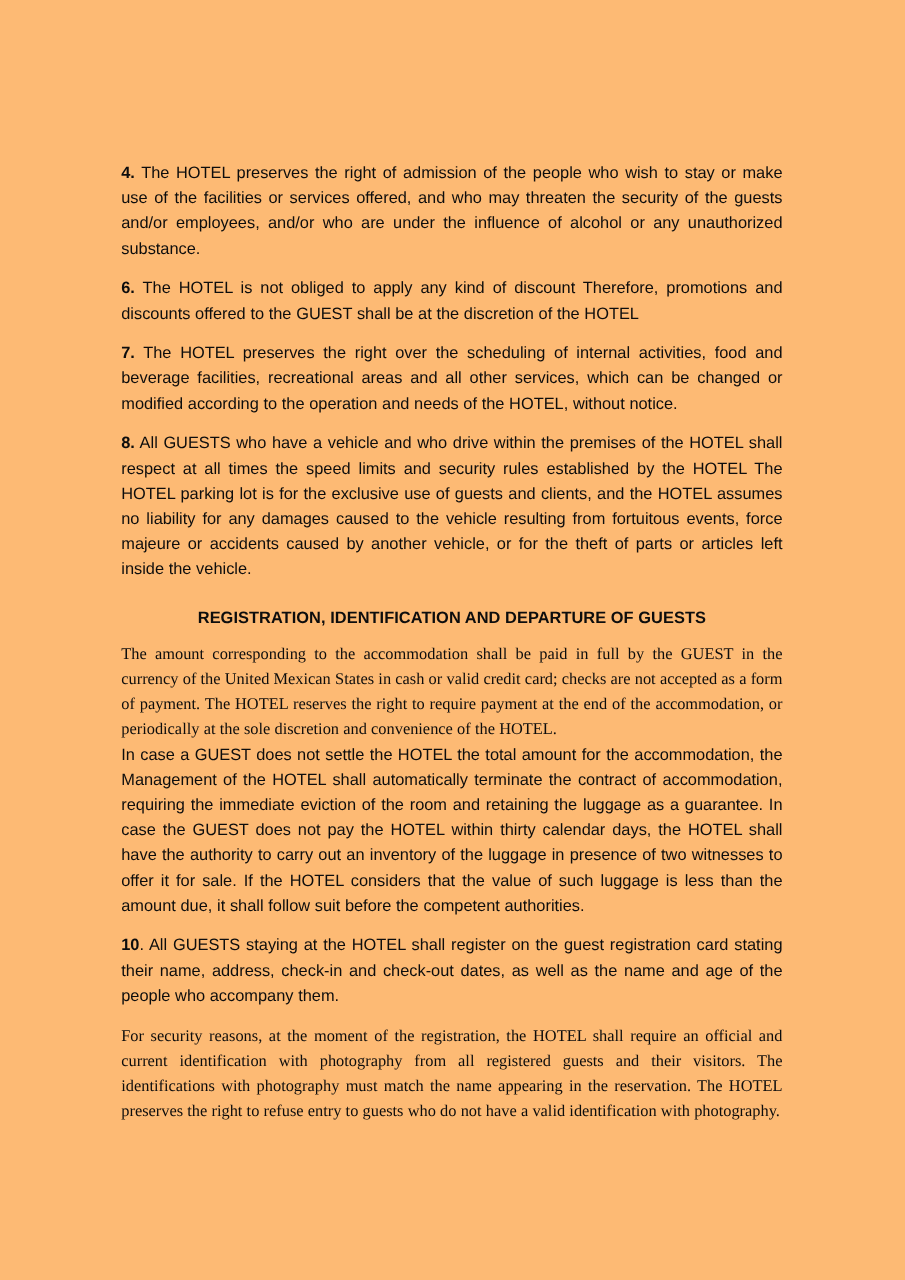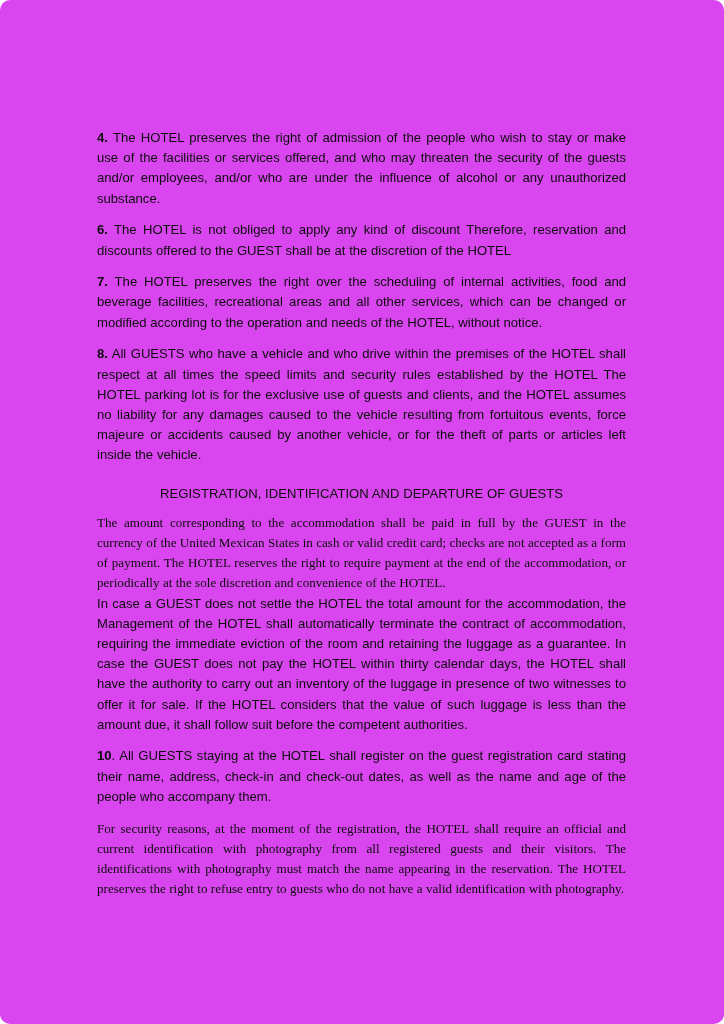--- a/index.html
+++ b/index.html
@@ -13,23 +13,22 @@
     height: 1024px;
     overflow: hidden;
     font-family: "Liberation Sans", sans-serif;
     color: #0d0d0d;
     -webkit-font-smoothing: antialiased;
   }
   .page {
     position: relative;
     width: 724px;
     height: 1024px;
-    background: #d946ef;
+    background: #fdba74;
     box-sizing: border-box;
-    border-radius: 10px;
   }
   .page-header-space {
     height: 128px;
   }
   .content {
     position: absolute;
     left: 97px;
     top: 128px;
     width: 529px;
   }
@@ -55,38 +54,38 @@
     margin-bottom: 11.5px;
   }
   .num {
     font-weight: bold;
   }
   .section-heading {
     margin: 16px 0 9px 0;
     padding-top: 2px;
     font-size: 13.1px;
     line-height: 20.2px;
-    font-weight: normal;
+    font-weight: bold;
     text-align: center;
     letter-spacing: 0.05px;
   }
 </style>
 </head>
 <body>
 
 <div class="page">
 
   <div class="page-header-space"></div>
 
   <div class="content">
 
     <p class="para"><span class="num">4.</span><span> The HOTEL preserves the right of admission of the people who wish to stay or make use of the facilities or services offered, and who may threaten the security of the guests and/or employees, and/or who are under the influence of alcohol or any unauthorized substance.</span></p>
 
 
-    <p class="para"><span class="num">6.</span><span> The HOTEL is not obliged to apply any kind of discount Therefore, reservation and discounts offered to the GUEST shall be at the discretion of the HOTEL</span></p>
+    <p class="para"><span class="num">6.</span><span> The HOTEL is not obliged to apply any kind of discount Therefore, promotions and discounts offered to the GUEST shall be at the discretion of the HOTEL</span></p>
 
     <p class="para"><span class="num">7.</span><span> The HOTEL preserves the right over the scheduling of internal activities, food and beverage facilities, recreational areas and all other services, which can be changed or modified according to the operation and needs of the HOTEL, without notice.</span></p>
 
     <p class="para"><span class="num">8.</span><span> All GUESTS who have a vehicle and who drive within the premises of the HOTEL shall respect at all times the speed limits and security rules established by the HOTEL The HOTEL parking lot is for the exclusive use of guests and clients, and the HOTEL assumes no liability for any damages caused to the vehicle resulting from fortuitous events, force majeure or accidents caused by another vehicle, or for the theft of parts or articles left inside the vehicle.</span></p>
 
     <p class="section-heading">REGISTRATION, IDENTIFICATION AND DEPARTURE OF GUESTS</p>
 
 
     <p class="para cont">The amount corresponding to the accommodation shall be paid in full by the GUEST in the currency of the United Mexican States in cash or valid credit card; checks are not accepted as a form of payment. The HOTEL reserves the right to require payment at the end of the accommodation, or periodically at the sole discretion and convenience of the HOTEL.</p>
 

